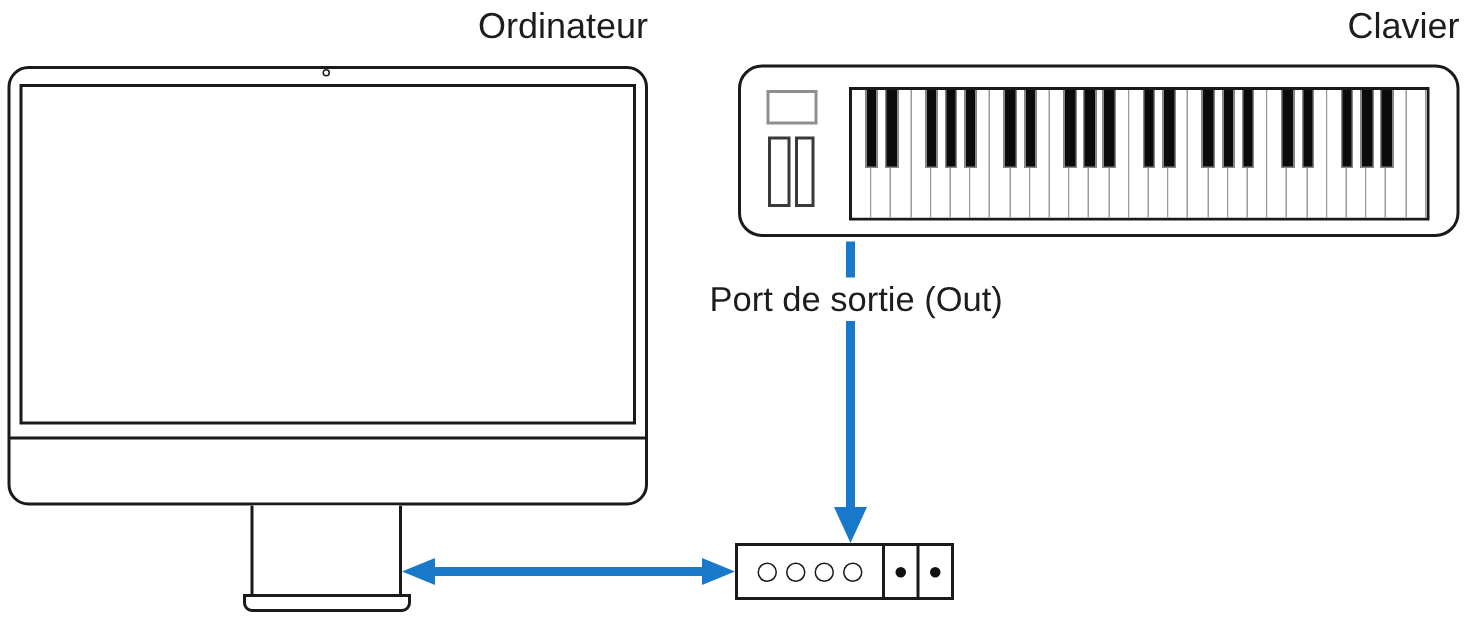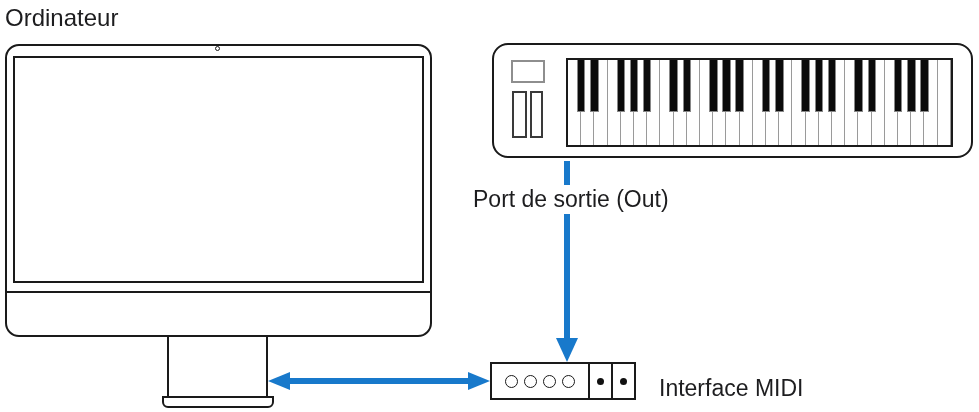--- a/index.html
+++ b/index.html
@@ -1,19 +1,19 @@
 <!DOCTYPE html>
 <html><head>
 <meta charset="utf-8">
 <style>
   html,body{margin:0;padding:0;background:#fff;}
   #canvas{position:relative;width:979px;height:412px;background:#fff;
           font-family:"Liberation Sans",sans-serif;color:#1d1d1f;overflow:hidden;}
 
-  .title{position:absolute;font-size:24px;text-align:left;color:#1d1d1f;}
+  .title{position:absolute;font-size:24px;text-align:right;color:#1d1d1f;}
 
   
   .monitor{position:absolute;left:5px;top:44px;width:427px;height:293px;
            border:2.5px solid #1a1a1a;border-radius:14px;box-sizing:border-box;background:#fff;}
   .screen{position:absolute;left:13px;top:56px;width:411px;height:227px;
           border:2px solid #1a1a1a;box-sizing:border-box;background:#fff;}
   .chin-line{position:absolute;left:6px;top:291px;width:425px;height:0;border-top:2px solid #1a1a1a;}
   .camera{position:absolute;left:215px;top:46px;width:5px;height:5px;
           border:1.2px solid #1a1a1a;border-radius:50%;box-sizing:border-box;}
   .stand-col{position:absolute;left:167px;top:337px;width:101px;height:61px;
@@ -59,20 +59,21 @@
   .midi-cell{flex:1;border-left:2px solid #1a1a1a;display:flex;align-items:center;justify-content:center;}
   .port-circle{width:13px;height:13px;border:1.5px solid #1a1a1a;border-radius:50%;box-sizing:border-box;background:#fff;}
   .port-dot{width:7px;height:7px;background:#111;border-radius:50%;}
 </style>
 </head>
 <body>
 
 <div id="canvas">
 
   <div class="title" style="left:5px;top:4px;width:427px">Ordinateur</div>
+  <div class="title" style="left:492px;top:4px;width:481px">Clavier</div>
 
   <div class="monitor"></div>
   <div class="screen"></div>
   <div class="chin-line"></div>
   <div class="camera"></div>
   <div class="stand-col"></div>
   <div class="stand-base"></div>
 
   <div class="kb-body"></div>
   <div class="kb-display"></div>
@@ -146,15 +147,14 @@
         <span class="port-circle"></span>
         <span class="port-circle"></span>
       </div>
     <div class="midi-cell">
         <span class="port-dot"></span>
       </div>
     <div class="midi-cell">
         <span class="port-dot"></span>
       </div>
   </div>
-  <div class="lbl iface">Interface MIDI</div>
 
 </div>
 
 </body></html>

